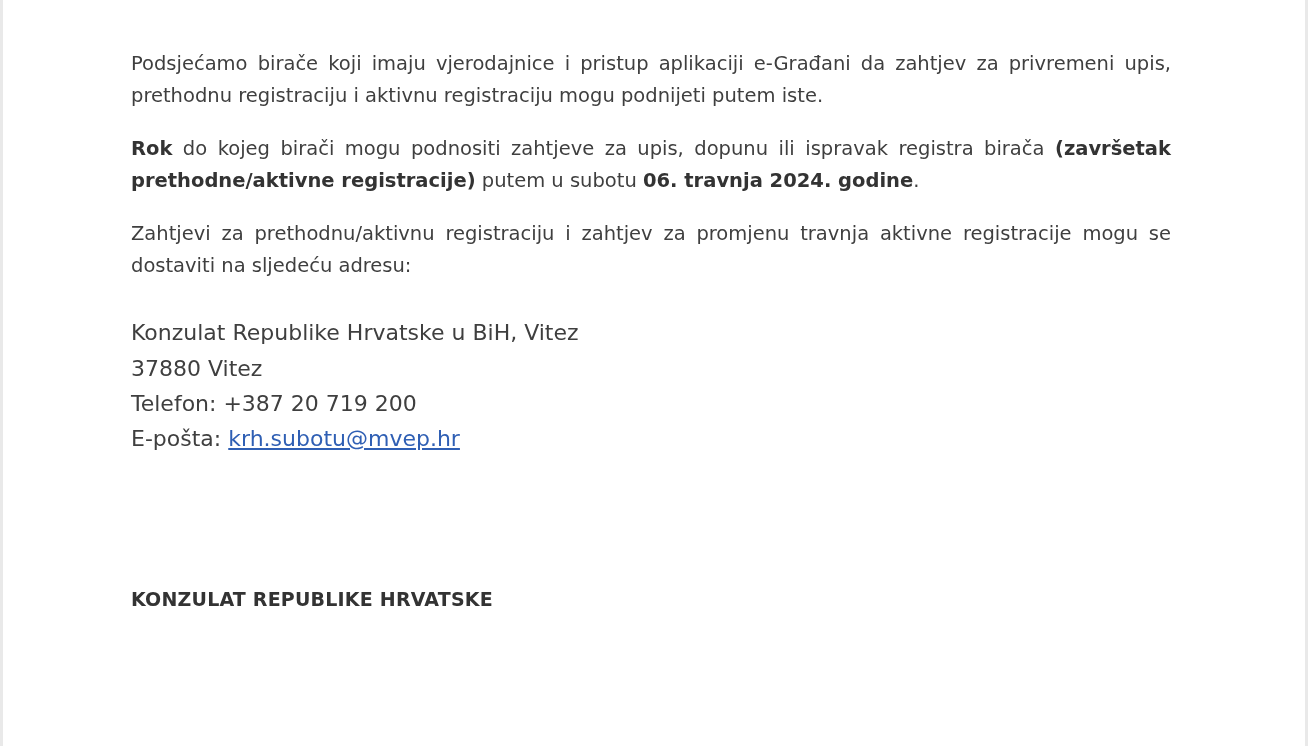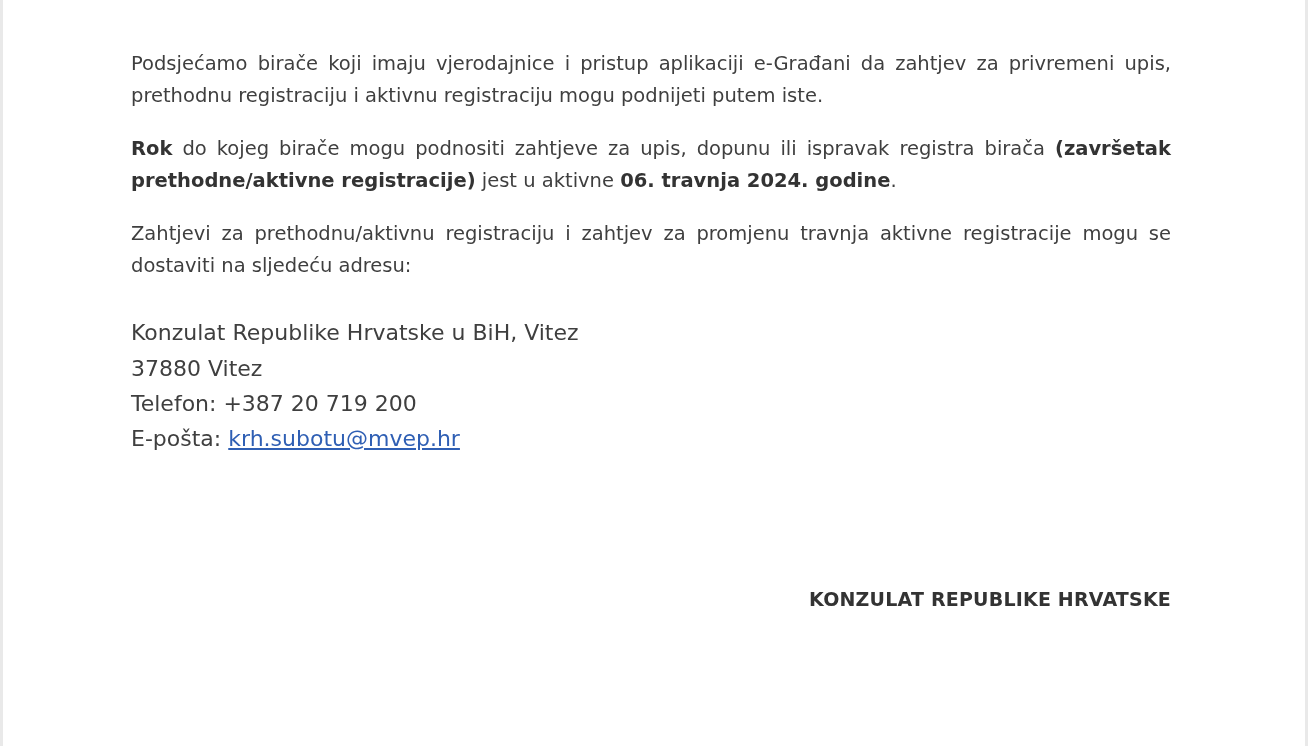--- a/index.html
+++ b/index.html
@@ -52,21 +52,20 @@
   }
   a.email {
     color: #2f5fb4;
     text-decoration: underline;
   }
   .signature {
     position: absolute;
     left: 131px;
     top: 588px;
     width: 1040px;
-    text-align: right;
     font-size: 19px;
     font-weight: bold;
     letter-spacing: 0.2px;
     color: #333333;
   }
   .edge-line {
     position: absolute;
     width: 3px;
     background: #e9e9e9;
   }
@@ -79,21 +78,21 @@
   <div class="edge-line" style="left:0px; top:0px; height:746px;"></div>
   <div class="edge-line" style="left:1305px; top:0px; height:746px;"></div>
 
   <div class="content">
 
     <p class="para">
       <span>Podsjećamo birače koji imaju vjerodajnice i pristup aplikaciji e-Građani da zahtjev za privremeni upis, prethodnu registraciju i aktivnu registraciju mogu podnijeti putem iste.</span>
     </p>
 
     <p class="para">
-      <span class="bold">Rok</span><span> do kojeg birače mogu podnositi zahtjeve za upis, dopunu ili ispravak registra birača </span><span class="bold">(završetak prethodne/aktivne registracije)</span><span> jest u aktivne </span><span class="bold">06. travnja 2024. godine</span><span>.</span>
+      <span class="bold">Rok</span><span> do kojeg birači mogu podnositi zahtjeve za upis, dopunu ili ispravak registra birača </span><span class="bold">(završetak prethodne/aktivne registracije)</span><span> putem u subotu </span><span class="bold">06. travnja 2024. godine</span><span>.</span>
     </p>
 
     <p class="para">
       <span>Zahtjevi za prethodnu/aktivnu registraciju i zahtjev za promjenu travnja aktivne registracije mogu se dostaviti na sljedeću adresu:</span>
     </p>
 
     <div class="address-block">
       <div class="address-line">Konzulat Republike Hrvatske u BiH, Vitez</div>
       <div class="address-line">37880 Vitez</div>
       <div class="address-line">Telefon: +387 20 719 200</div>

